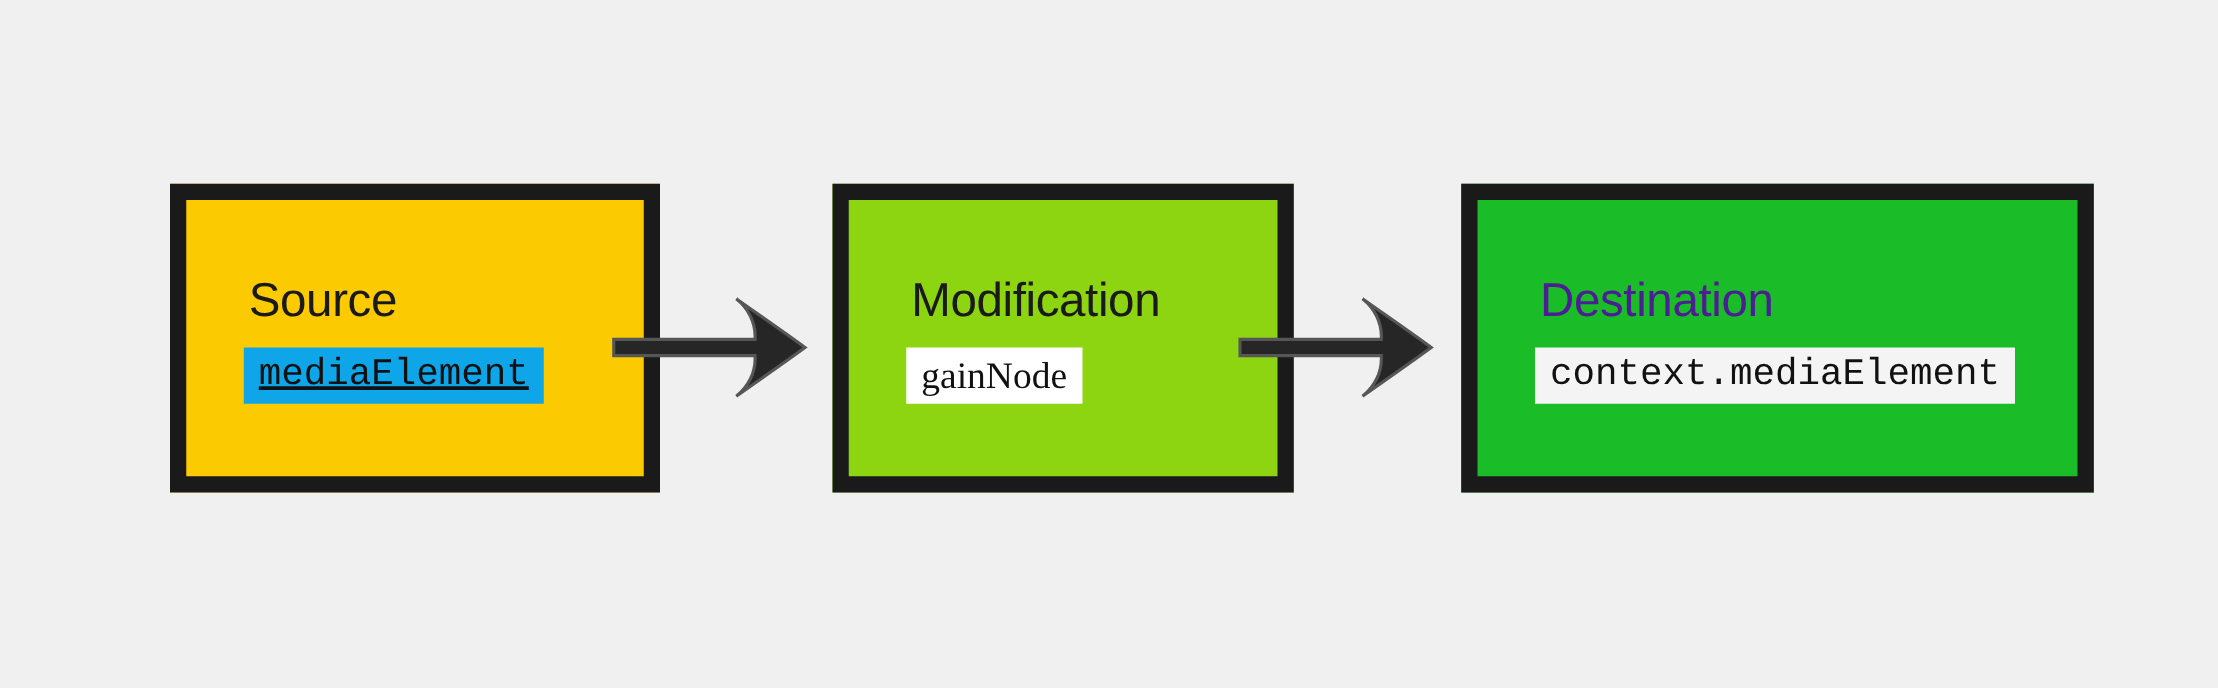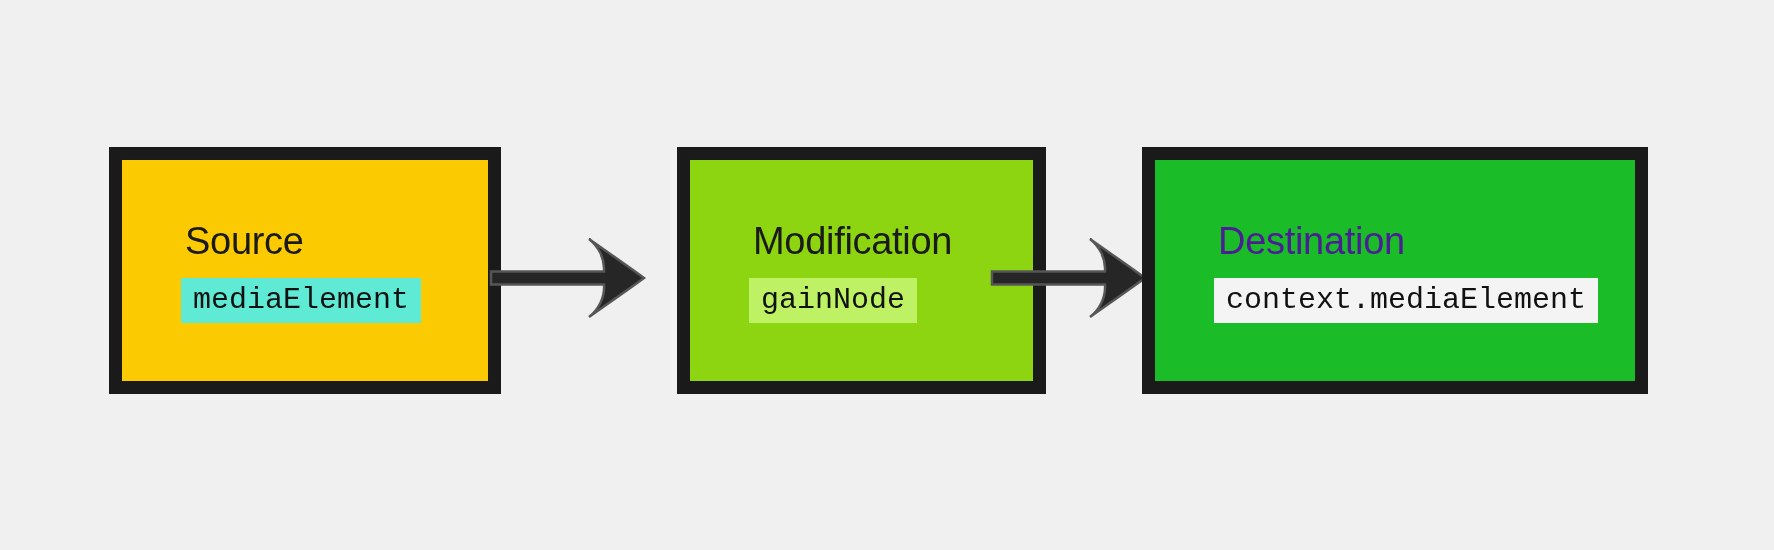--- a/index.html
+++ b/index.html
@@ -16,70 +16,71 @@
     font-family: "Liberation Sans", sans-serif;
   }
   .node {
     position: absolute;
     box-sizing: border-box;
     border: 13px solid #1a1a1a;
     display: flex;
     flex-direction: column;
     justify-content: center;
     align-items: flex-start;
-    padding-left: 59px;
+    padding-left: 46px;
     gap: 14px;
+    margin-left: 27px;
   }
   .node-title {
     font-size: 38px;
     line-height: 46px;
     letter-spacing: -0.3px;
     color: #1a1a1a;
     margin-left: 4px;
     white-space: nowrap;
   }
   .node-code {
     font-family: "Liberation Mono", "DejaVu Sans Mono", monospace;
     font-size: 30px;
     line-height: 35px;
     padding: 5px 12px;
     color: #111111;
     background: #f4f4f4;
     white-space: nowrap;
   }
   .node-source      { left: 109px;  top: 147px; width: 392px; height: 247px; }
-  .node-modification{ left: 677px;  top: 147px; width: 369px; height: 247px; }
+  .node-modification{ left: 639px;  top: 147px; width: 369px; height: 247px; }
   .node-destination { left: 1142px; top: 147px; width: 506px; height: 247px; }
   .arrow {
     position: absolute;
     top: 236px;
     width: 160px;
     height: 84px;
   }
   .arrow-1 { left: 488px; }
   .arrow-2 { left: 989px; }
 </style>
 </head>
 <body>
 
 <div class="stage">
 
   <div class="node node-source" style="background-color: rgb(252, 202, 0);">
     <div class="node-title" style="color: rgb(26, 26, 26);">Source</div>
-    <div class="node-code" style="background-color: #5eead4;">mediaElement</div>
+    <div class="node-code" style="background-color: #0ea5e9; text-decoration: underline;">mediaElement</div>
   </div>
 
   <svg class="arrow arrow-1" viewBox="0 0 160 84" aria-hidden="true">
     <path stroke-width="2.5" stroke-linejoin="miter" d="M3,35.5 L116,35.5 C117,22 110,10 101,3 C120,16.5 139,29.5 156,42 C139,54.5 120,67.5 101,81 C110,74 117,62 116,48.5 L3,48.5 Z" fill="#262626"></path>
     <path fill="none" stroke-width="2.5" stroke-linejoin="miter" d="M3,35.5 L116,35.5 C117,22 110,10 101,3 C120,16.5 139,29.5 156,42 C139,54.5 120,67.5 101,81 C110,74 117,62 116,48.5 L3,48.5 Z" stroke="#565656"></path>
   </svg>
 
   <div class="node node-modification" style="background-color: rgb(140, 213, 16);">
     <div class="node-title" style="color: rgb(26, 26, 26);">Modification</div>
-    <div class="node-code" style="background-color: #bef264;">gainNode</div>
+    <div class="node-code" style="background-color: #ffffff; font-family: Liberation Serif, serif;">gainNode</div>
   </div>
 
   <svg class="arrow arrow-2" viewBox="0 0 160 84" aria-hidden="true">
     <path stroke-width="2.5" stroke-linejoin="miter" d="M3,35.5 L116,35.5 C117,22 110,10 101,3 C120,16.5 139,29.5 156,42 C139,54.5 120,67.5 101,81 C110,74 117,62 116,48.5 L3,48.5 Z" fill="#262626"></path>
     <path fill="none" stroke-width="2.5" stroke-linejoin="miter" d="M3,35.5 L116,35.5 C117,22 110,10 101,3 C120,16.5 139,29.5 156,42 C139,54.5 120,67.5 101,81 C110,74 117,62 116,48.5 L3,48.5 Z" stroke="#565656"></path>
   </svg>
 
   <div class="node node-destination" style="background-color: rgb(26, 188, 40);">
     <div class="node-title" style="color: #4c1d95;">Destination</div>
     <div class="node-code" style="background-color: rgb(244, 244, 244);">context.mediaElement</div>

